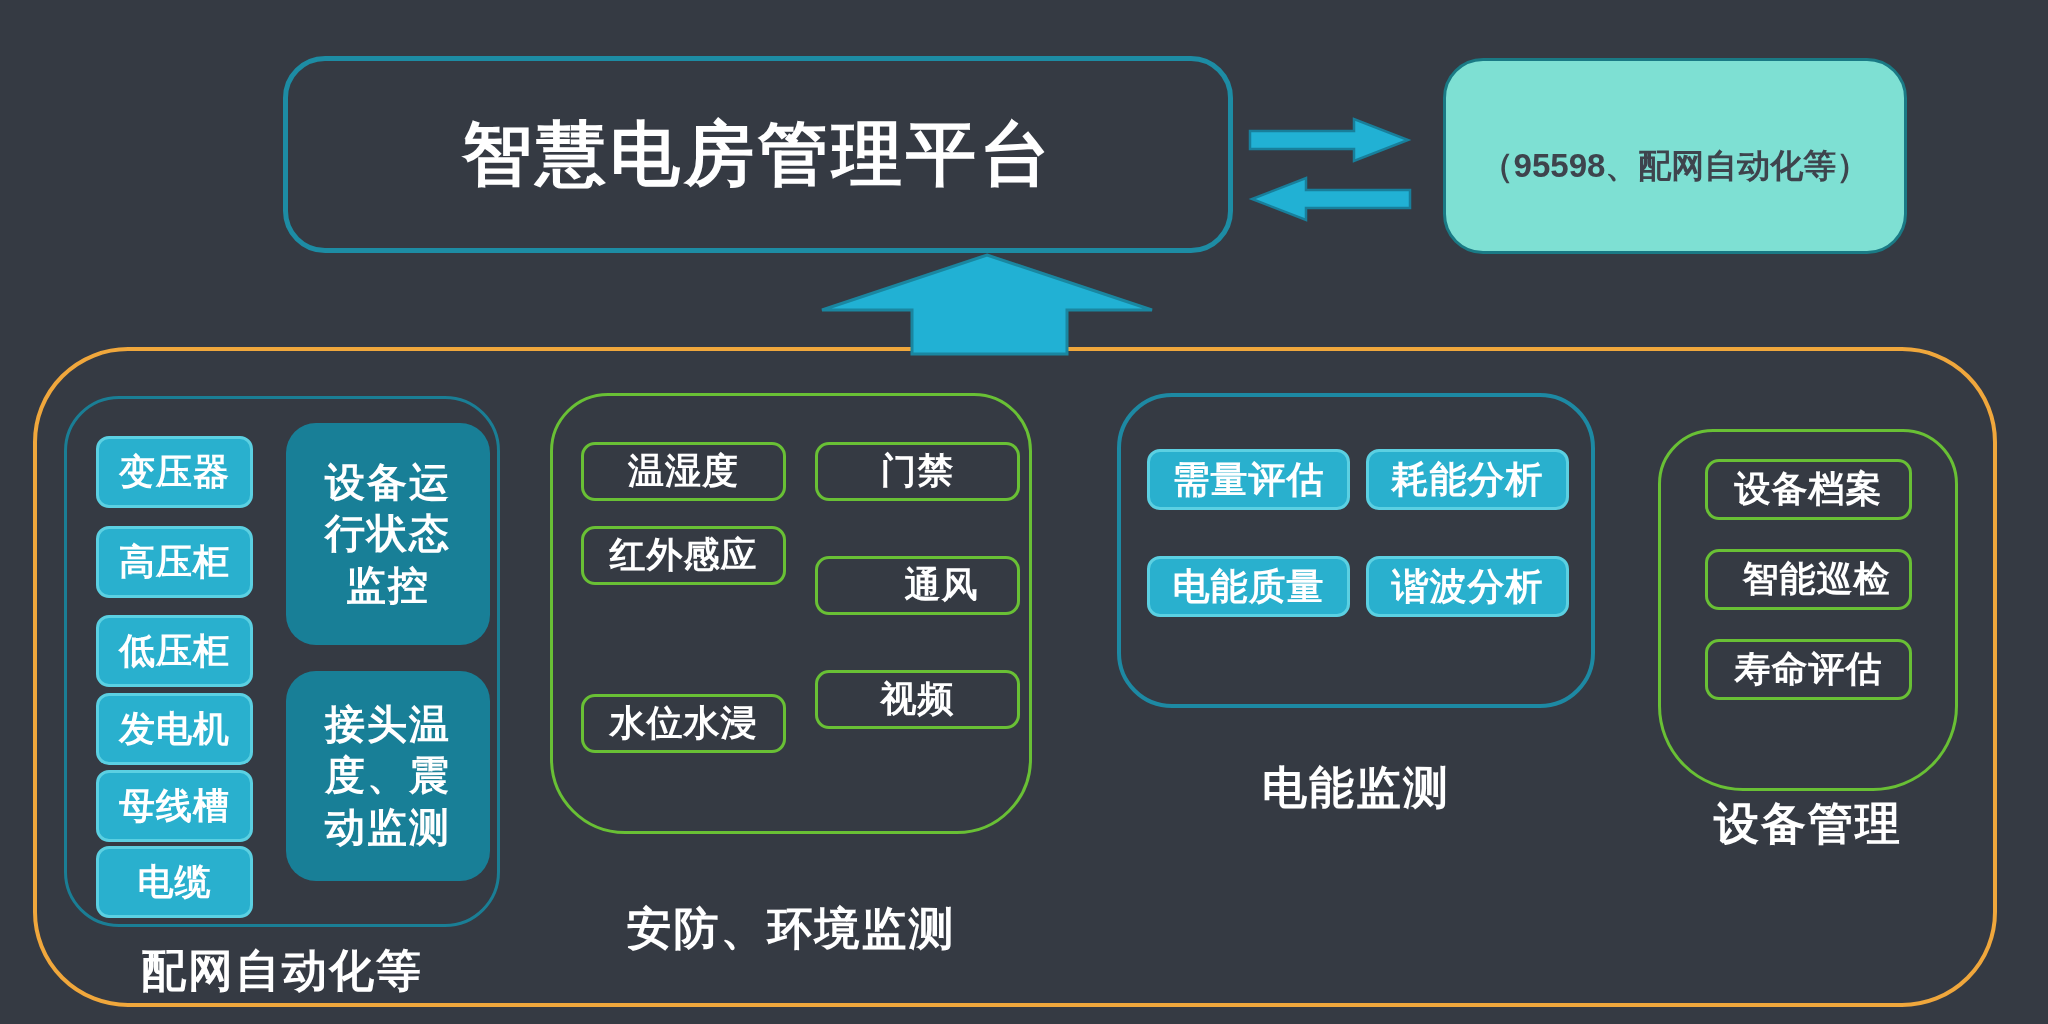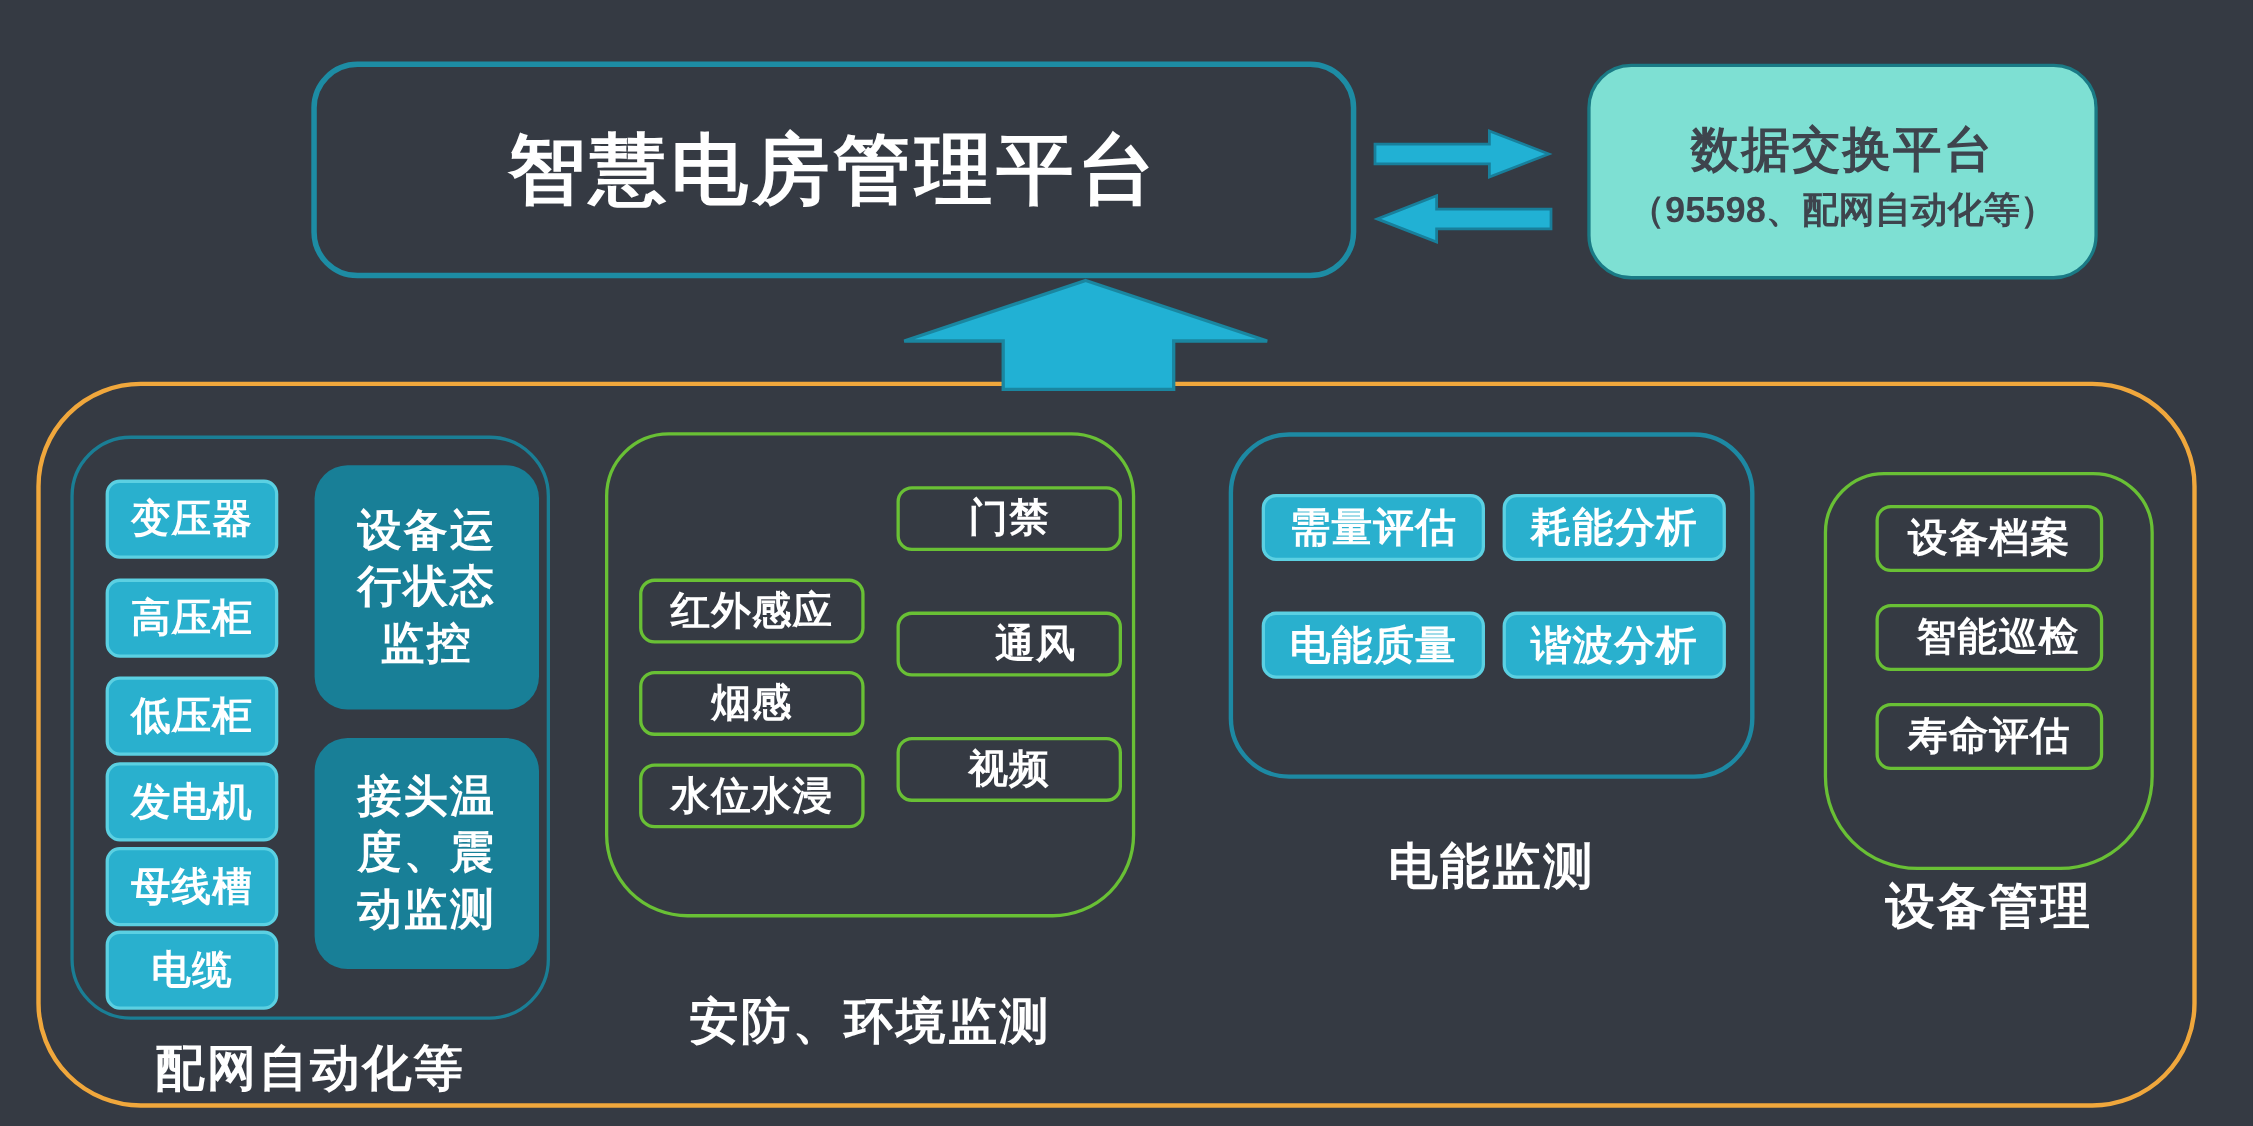--- a/index.html
+++ b/index.html
@@ -71,21 +71,20 @@
 </head>
 <body>
 
 <div id="stage">
 
   <div class="abs title-box">
     <span>智慧电房管理平台</span>
   </div>
 
   <div class="abs dx-box">
-    <div class="dx-title">数据交换平台</div>
     <div class="dx-sub">（95598、配网自动化等）</div>
   </div>
 
   <svg class="abs" style="left:1248px;top:117px;" width="164" height="46">
     <polygon points="2,14 106,14 106,2 160,23 106,44 106,32 2,32" fill="#21b1d4" stroke="#187f9b" stroke-width="2.5"></polygon>
   </svg>
   <svg class="abs" style="left:1248px;top:176px;" width="164" height="46">
     <polygon points="162,14 58,14 58,2 4,23 58,44 58,32 162,32" fill="#21b1d4" stroke="#187f9b" stroke-width="2.5"></polygon>
   </svg>
 
@@ -110,22 +109,22 @@
     </div>
     <div class="abs panel-teal" style="left:219px;top:272px;width:204px;height:210px;">
       <div>接头温</div>
       <div>度、震</div>
       <div>动监测</div>
     </div>
   </div>
   <div class="abs group-label" style="left:64px;top:941px;width:436px;">配网自动化等</div>
 
   <div class="abs g-secenv">
+    <div class="abs btn-green se-item" style="left:28px;top:46px;">温湿度</div>
     <div class="abs btn-green se-item" style="left:28px;top:130px;">红外感应</div>
-    <div class="abs btn-green se-item" style="left:28px;top:214px;">烟感</div>
     <div class="abs btn-green se-item" style="left:262px;top:46px;">门禁</div>
     <div class="abs btn-green se-item" style="left:28px;top:298px;">水位水浸</div>
     <div class="abs btn-green se-item" style="left:262px;top:160px;padding-left:48px;">通风</div>
     <div class="abs btn-green se-item" style="left:262px;top:274px;">视频</div>
   </div>
   <div class="abs group-label" style="left:550px;top:899px;width:482px;">安防、环境监测</div>
 
   <div class="abs g-power">
     <div class="abs btn-cyan pw-item" style="left:26px;top:52px;">需量评估</div>
     <div class="abs btn-cyan pw-item" style="left:245px;top:52px;">耗能分析</div>

